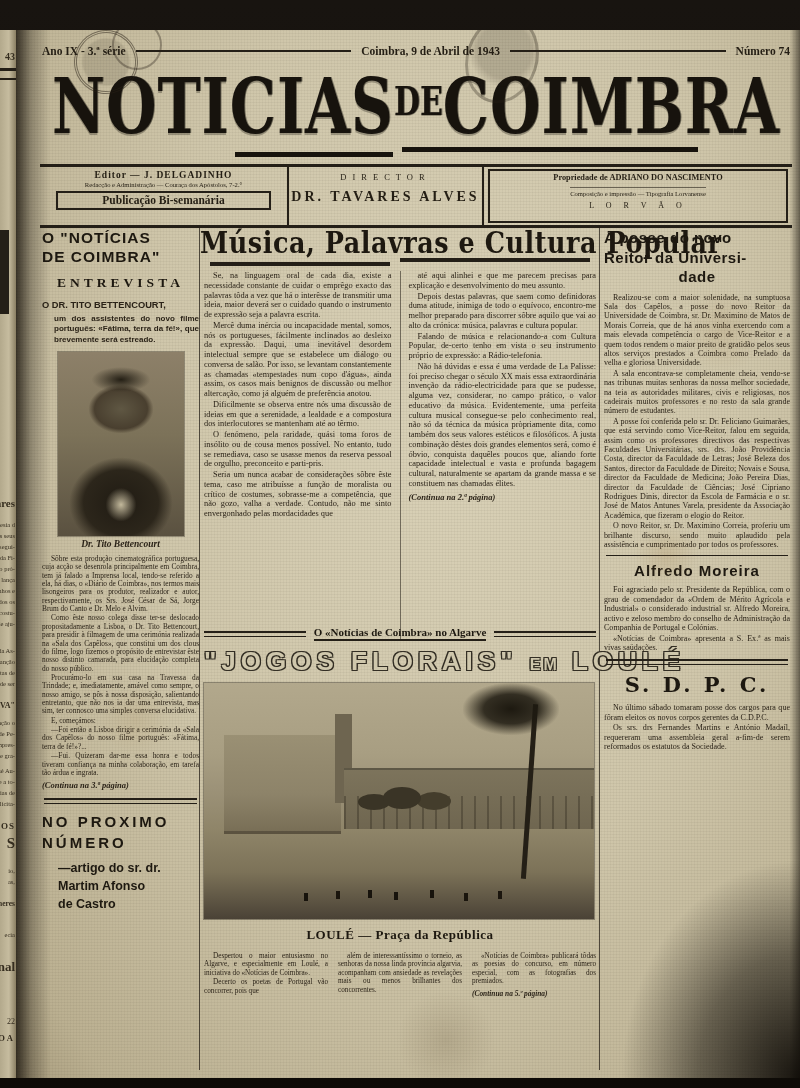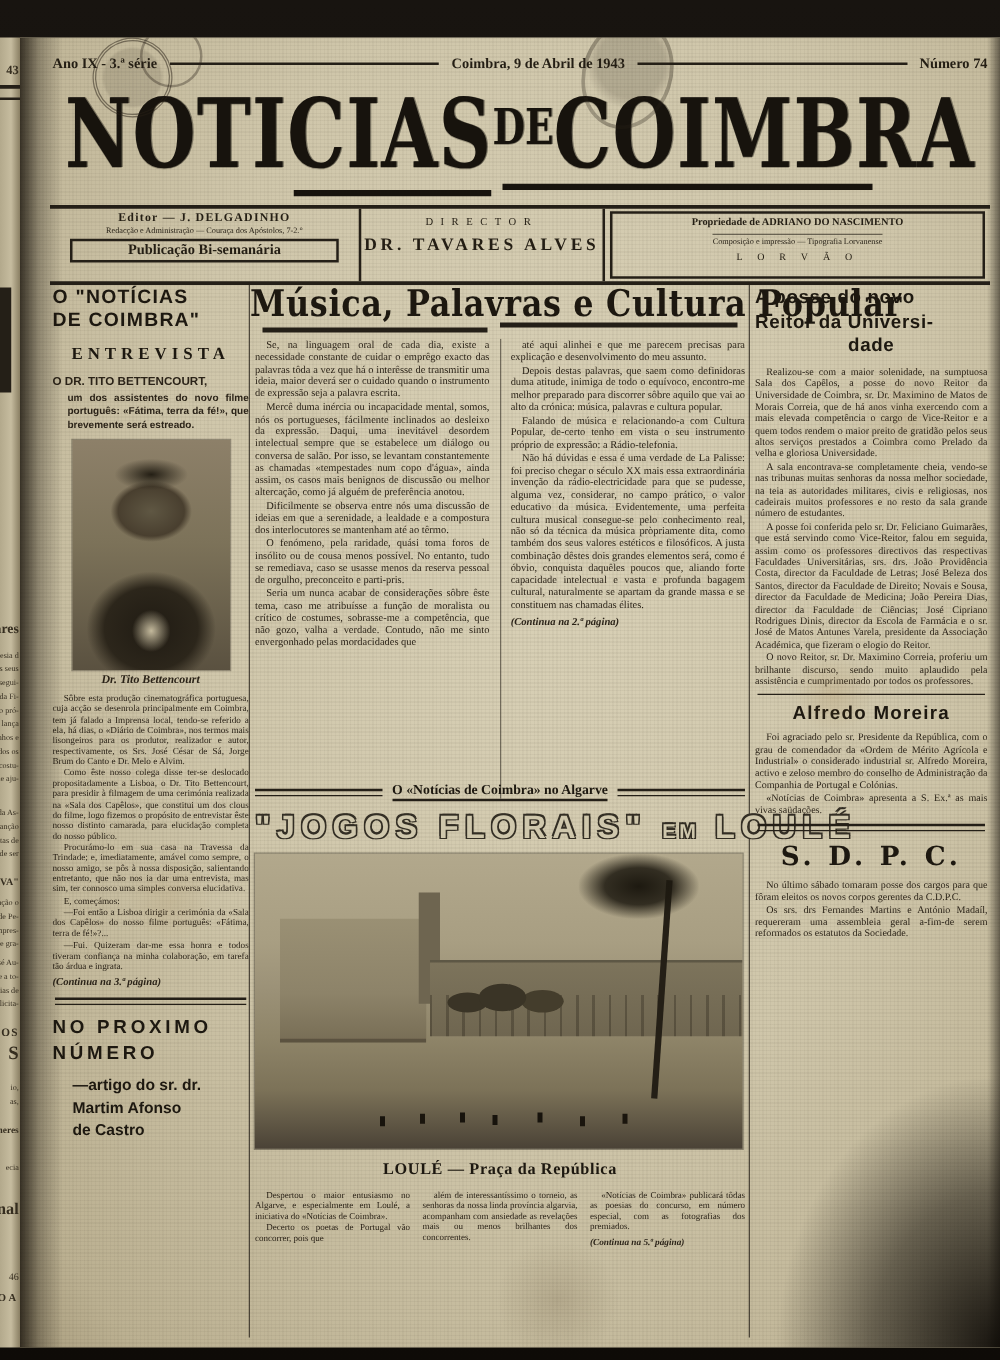--- a/index.html
+++ b/index.html
@@ -169,21 +169,21 @@
   <span class="ef" style="top:749px;">e a to-</span>
   <span class="ef" style="top:760px;">icias de</span>
   <span class="ef" style="top:771px;">felicita-</span>
   <span class="ef efb" style="top:792px;font-size:9px;letter-spacing:1px;">HOS</span>
   <span class="ef efb" style="top:806px;font-size:15px;">S</span>
   <span class="ef" style="top:838px;">io,</span>
   <span class="ef" style="top:849px;">as,</span>
   <span class="ef efb" style="top:870px;font-size:7.5px;">lheres</span>
   <span class="ef" style="top:902px;">ecia</span>
   <span class="ef efb" style="top:930px;font-size:13px;">onal</span>
-  <span class="ef" style="top:988px;font-size:8px;">46</span>
+  <span class="ef" style="top:988px;font-size:8px;">22</span>
   <span class="ef efb" style="top:1004px;font-size:8.5px;letter-spacing:2px;">BOA</span>
 </div>
 
 <div class="paper grain">
 
   <div class="edition-row">
     <span>Ano IX - 3.ª série</span>
     <span class="hrule"></span>
     <span>Coimbra, 9 de Abril de 1943</span>
     <span class="hrule"></span>

